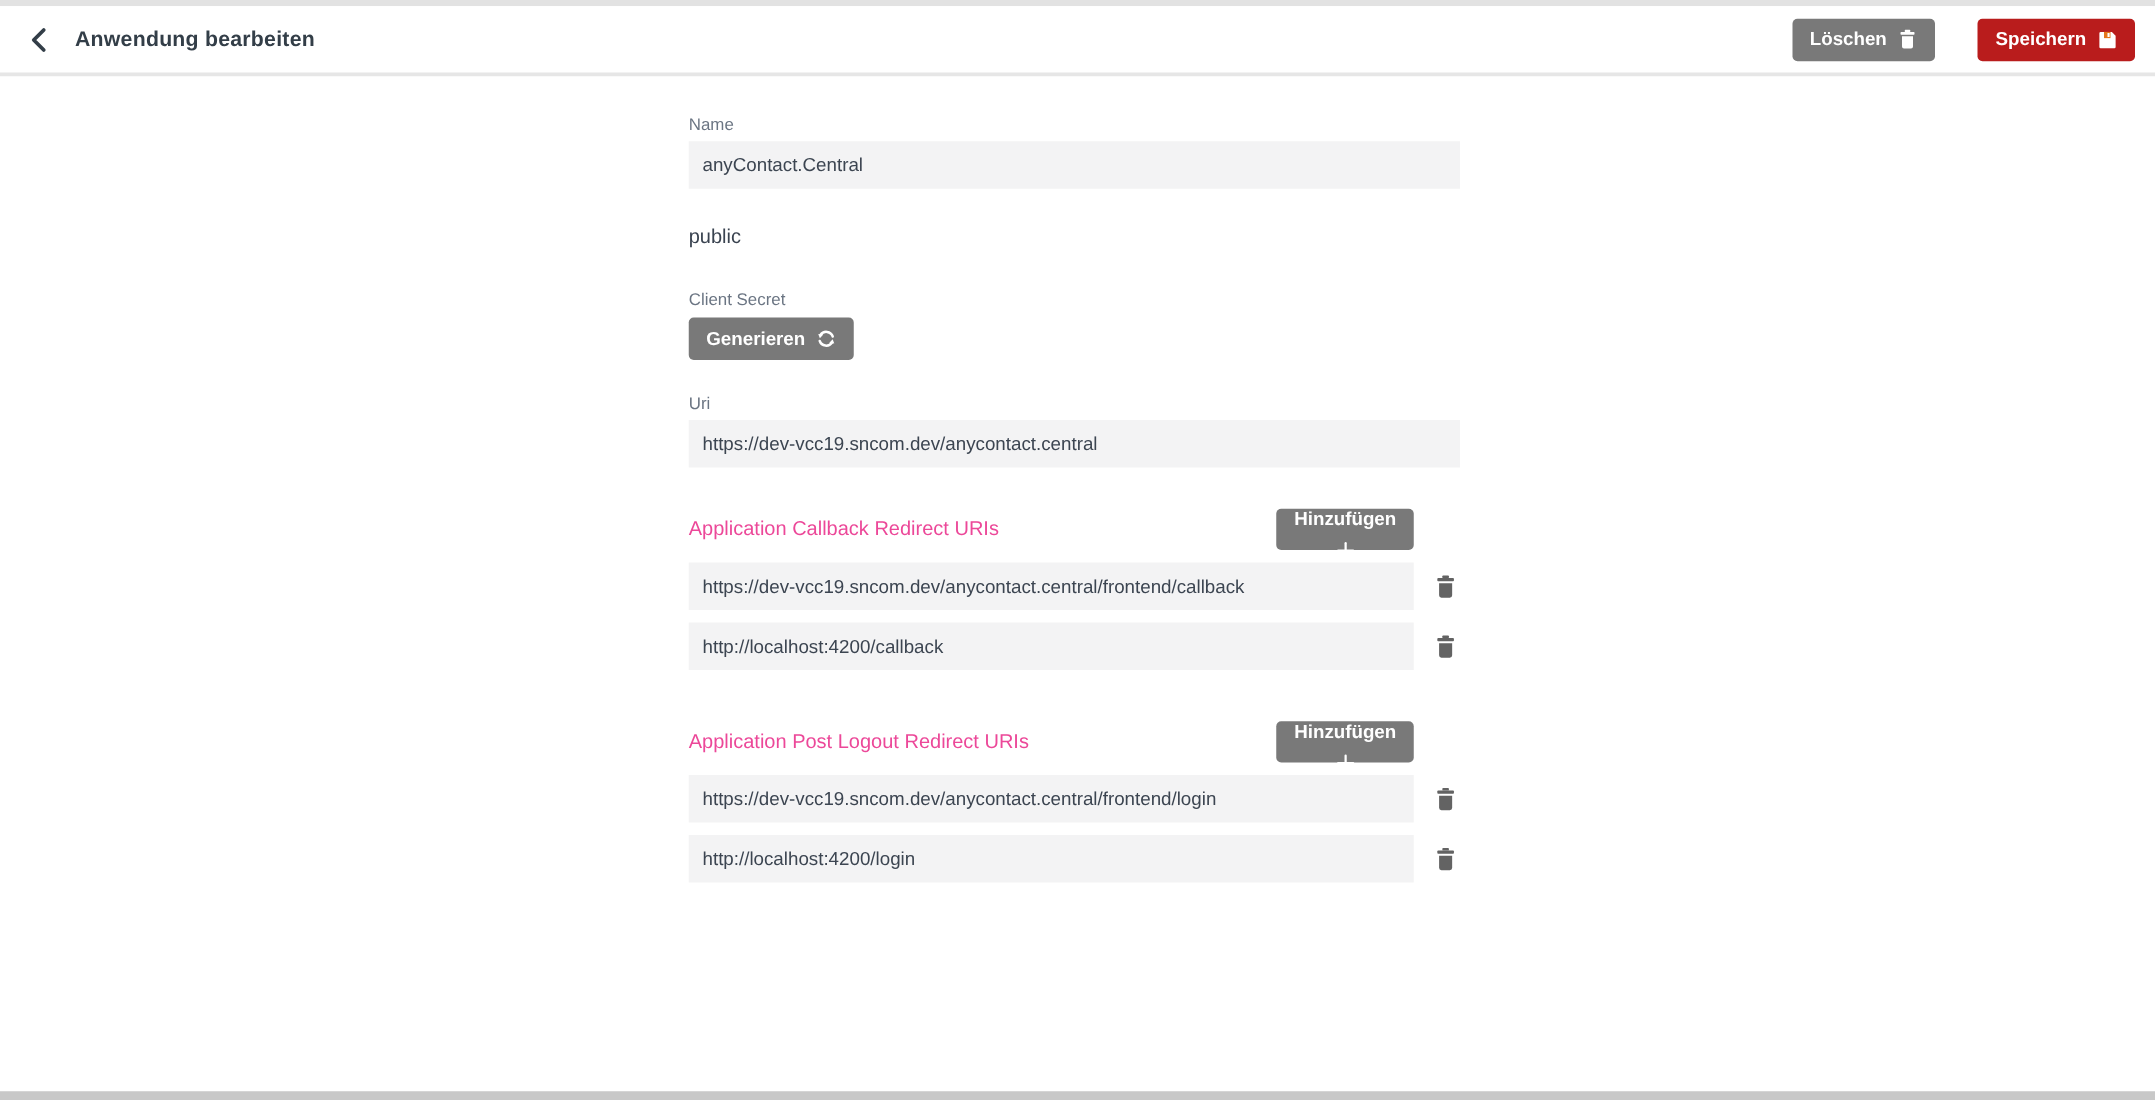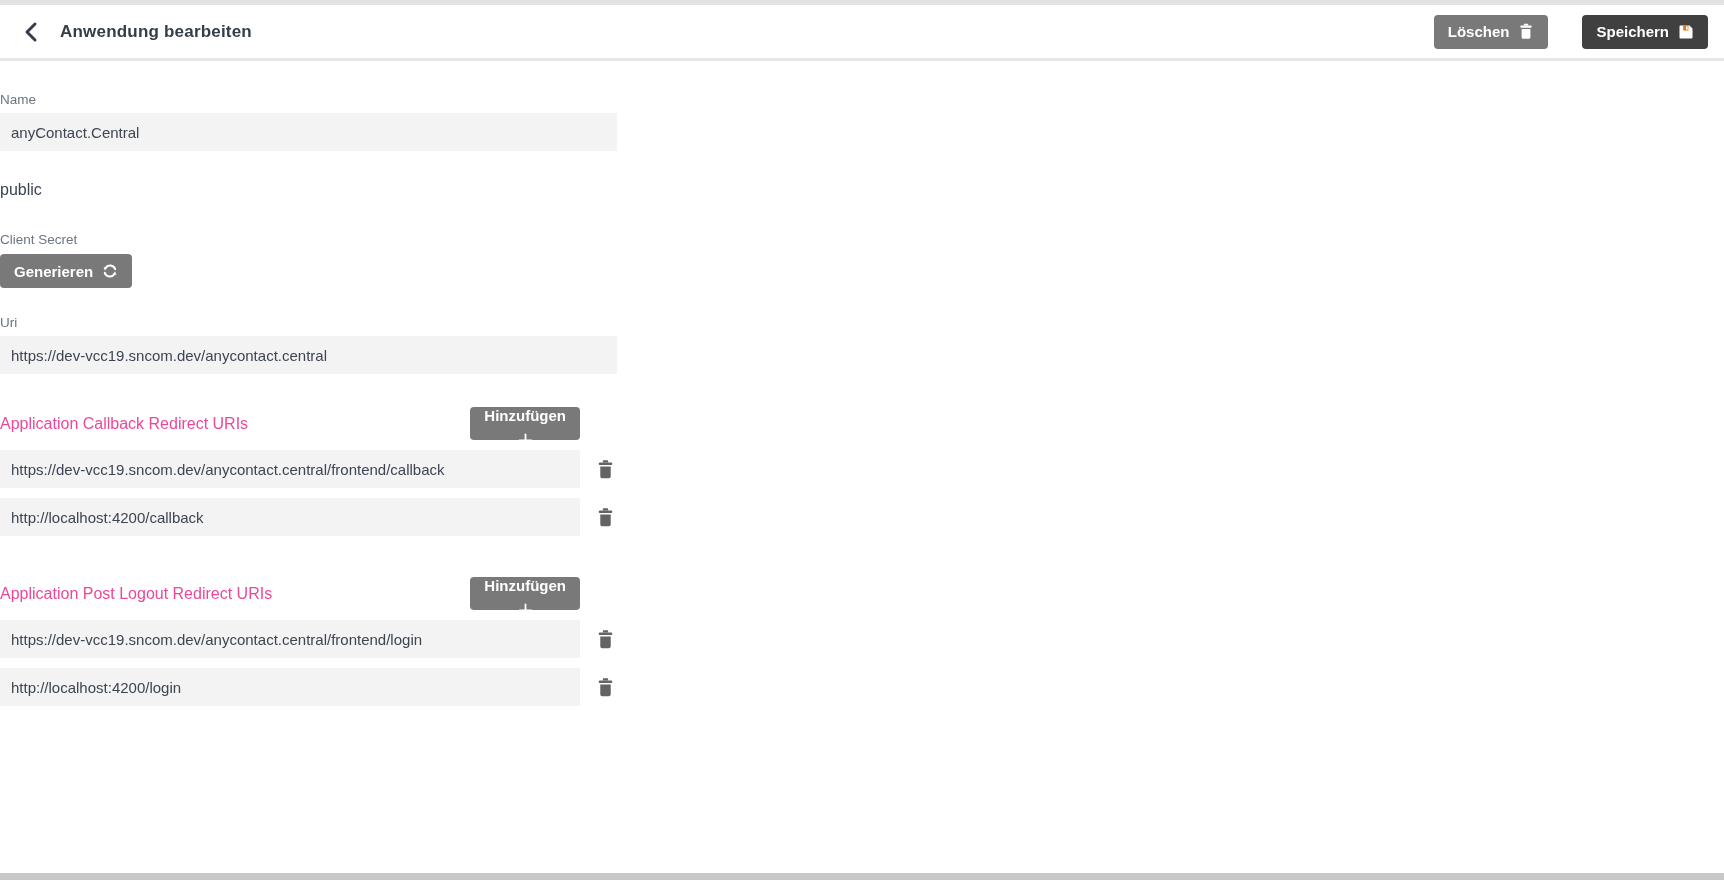--- a/index.html
+++ b/index.html
@@ -44,25 +44,26 @@
     border-radius: 4px;
     color: #ffffff;
     font-family: "Liberation Sans", sans-serif;
     font-size: 15px;
     font-weight: bold;
     cursor: pointer;
     height: 34px;
     padding: 0 14px;
   }
   .btn-gray { background: #797979; }
-  .btn-orange { background: #404040; }
+  .btn-orange { background: #b91c1c; }
   .delete-btn { margin-right: 34px; justify-content: space-between; }
   .save-btn { margin-right: 0; }
 
   .content {
+    margin-left: 551px;
     width: 617px;
     padding-top: 31px;
   }
   .field-label {
     display: block;
     font-size: 13.5px;
     color: #6b7583;
     margin-bottom: 6px;
   }
   .text-input {

